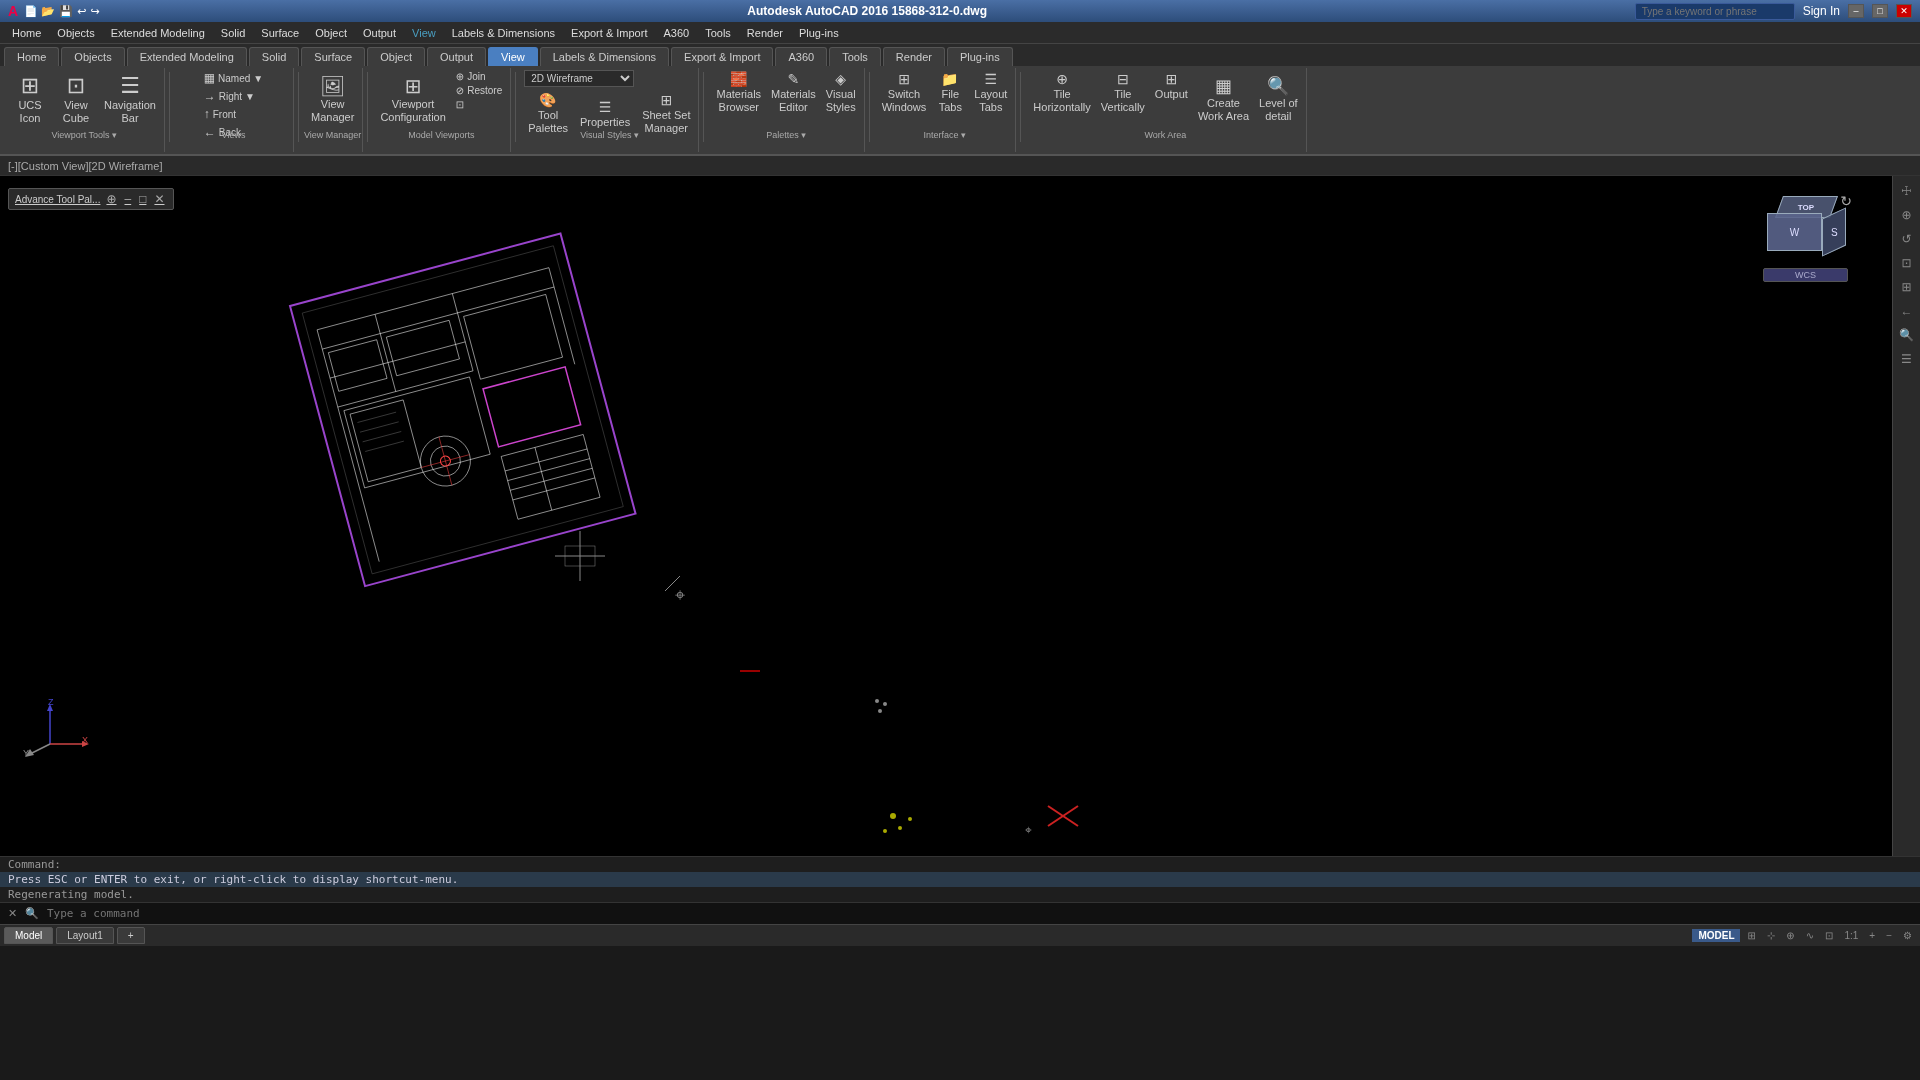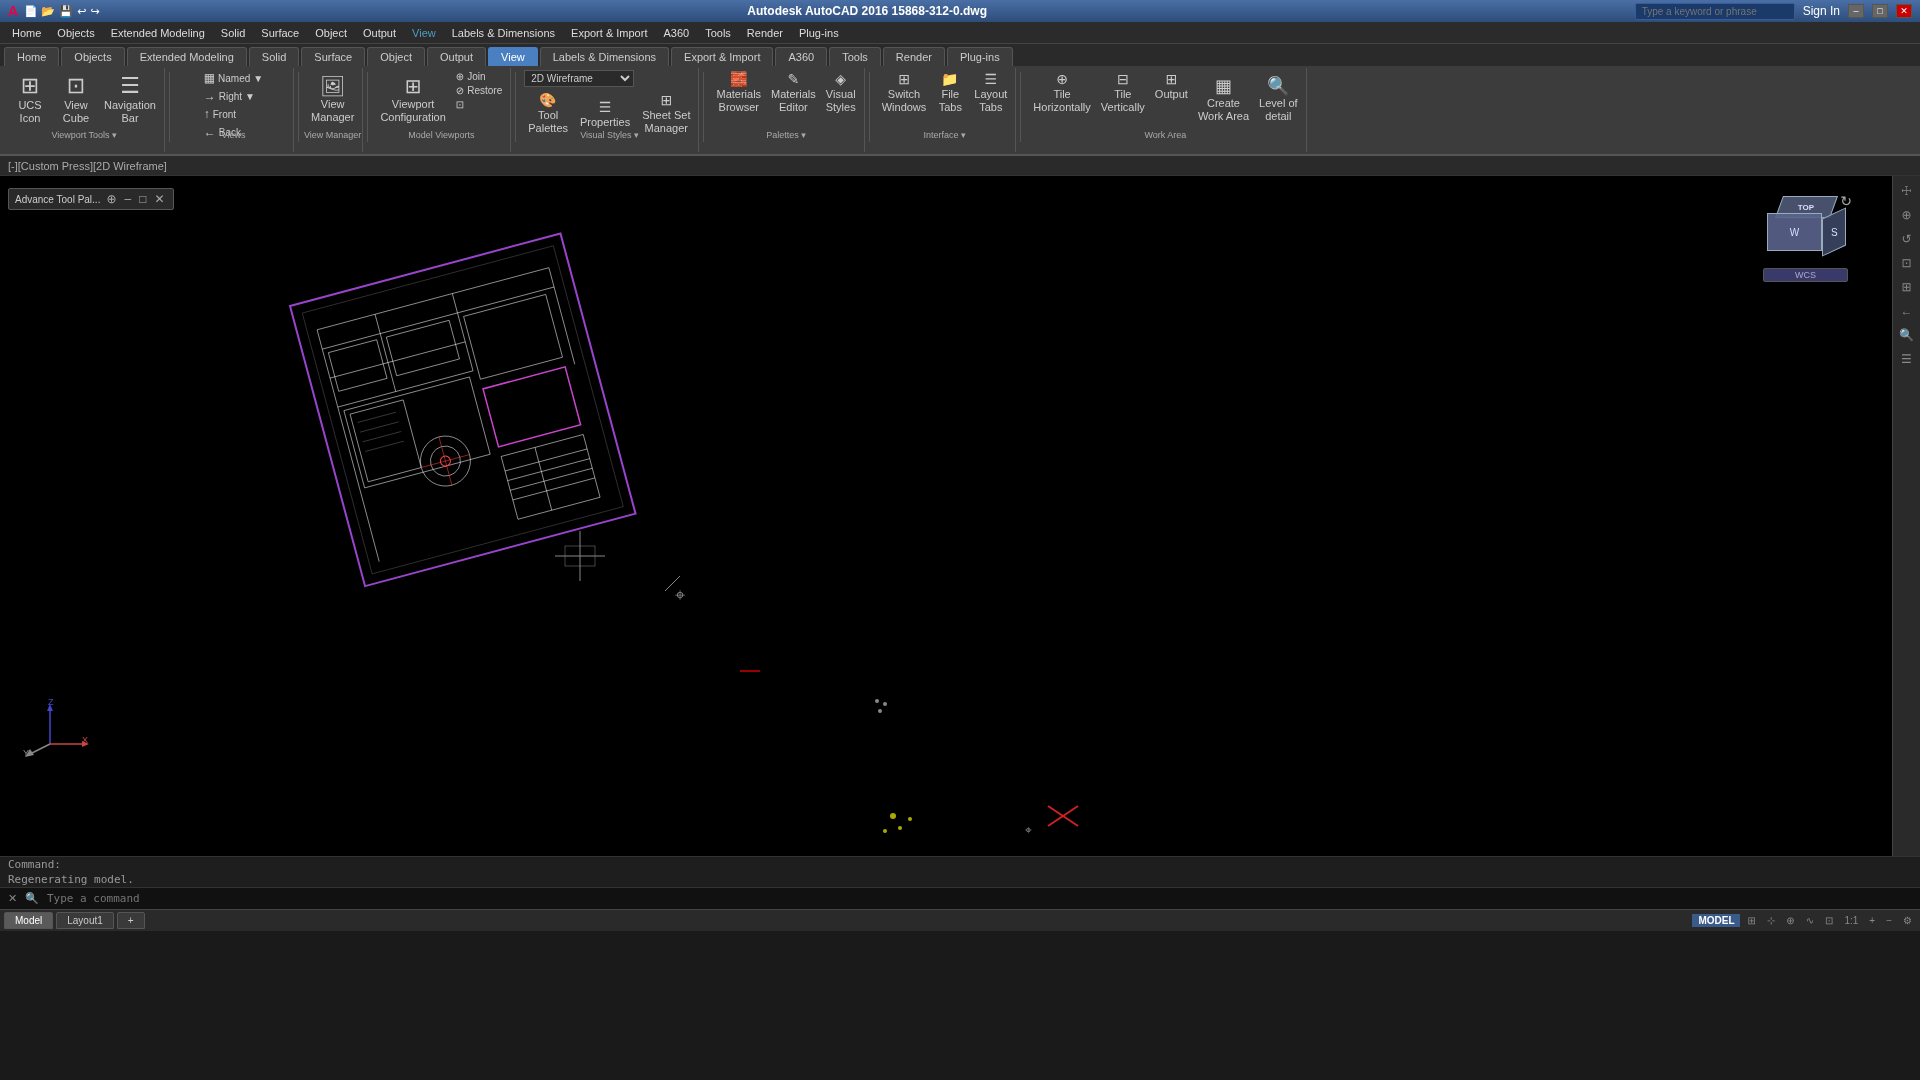--- a/index.html
+++ b/index.html
@@ -253,20 +253,21 @@
       left: 8px;
       background: #2a2a2a;
       border: 1px solid #555;
       padding: 3px 6px;
       display: flex;
       align-items: center;
       gap: 4px;
       font-size: 10px;
       color: #ccc;
       border-radius: 2px;
+      text-decoration: underline;
     }
     .ft-btn {
       cursor: pointer;
       color: #aaa;
       font-size: 12px;
       padding: 0 2px;
     }
 
     
     .canvas-svg {
@@ -541,21 +542,21 @@
           <div class="ribbon-btn-text">Level of<br>detail</div>
         </div>
       </div>
       <div class="ribbon-group-label">Work Area</div>
     </div>
 
   </div>
 </div>
 
 <div id="viewport-header">
-  <span id="viewport-label" style="color:#aaa;font-size:11px;">[-][Custom Press][2D Wireframe]</span>
+  <span id="viewport-label" style="color:#aaa;font-size:11px;">[-][Custom View][2D Wireframe]</span>
 </div>
 
 <div id="main-area" style="height:680px; display:flex;">
 
   <div id="canvas-area">
 
     <div id="floating-toolbar">
       <span style="font-size:10px;color:#ccc;">Advance Tool Pal...</span>
       <span class="ft-btn">⊕</span>
       <span class="ft-btn">–</span>
@@ -678,20 +679,21 @@
     <div class="sidebar-btn">⊡</div>
     <div class="sidebar-btn">⊞</div>
     <div class="sidebar-btn">←</div>
     <div class="sidebar-btn">🔍</div>
     <div class="sidebar-btn">☰</div>
   </div>
 </div>
 
 <div id="cmd-prompt">
   <div class="cmd-line">Command:</div>
+  <div class="cmd-line highlight">Press ESC or ENTER to exit, or right-click to display shortcut-menu.</div>
   <div class="cmd-line">Regenerating model.</div>
 </div>
 
 <div id="command-input-area">
   <span style="color:#888;cursor:pointer;font-size:11px;">✕</span>
   <span style="color:#888;cursor:pointer;font-size:11px;">🔍</span>
   <input type="text" id="command-input" placeholder="Type a command" style="">
 </div>
 
 <div id="layout-tabs">

